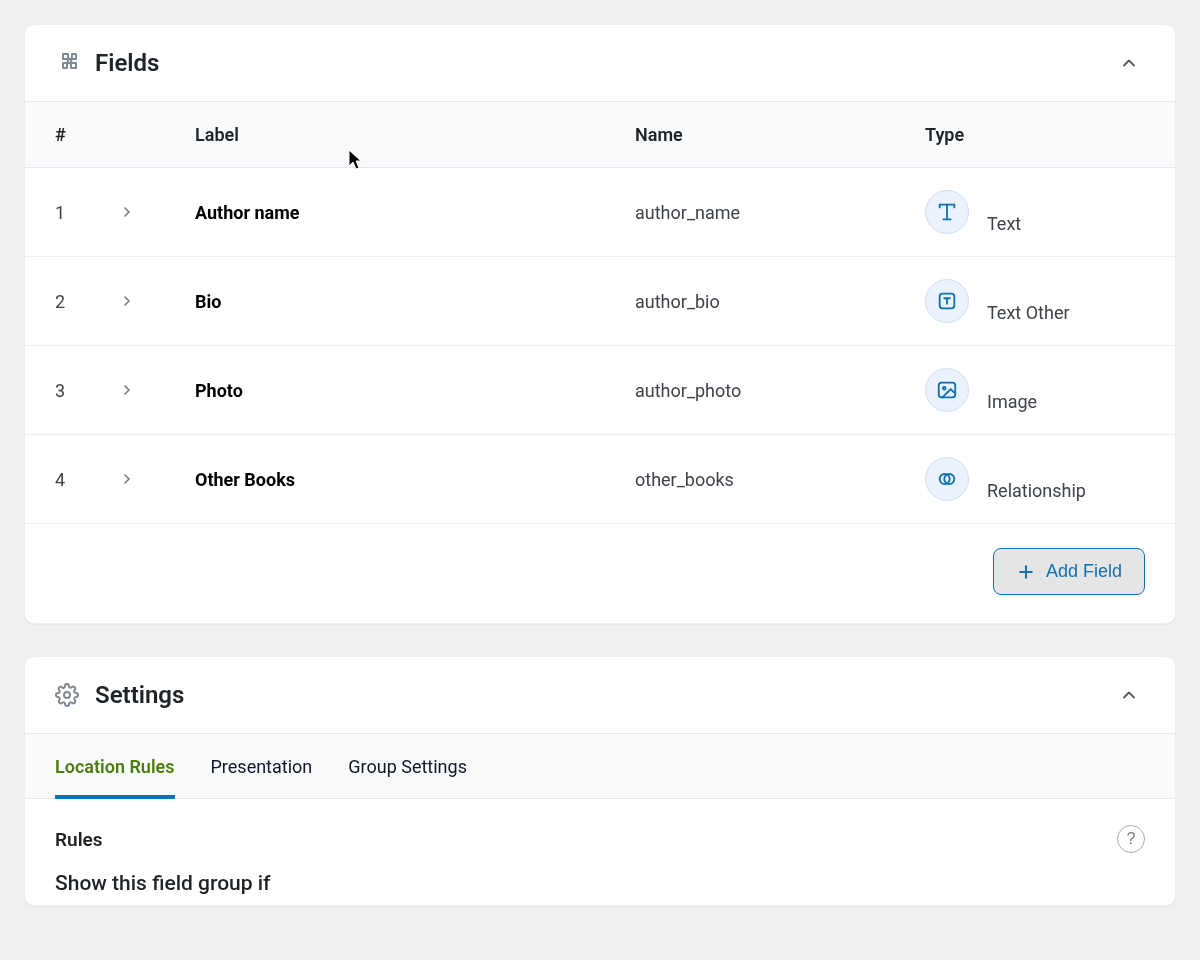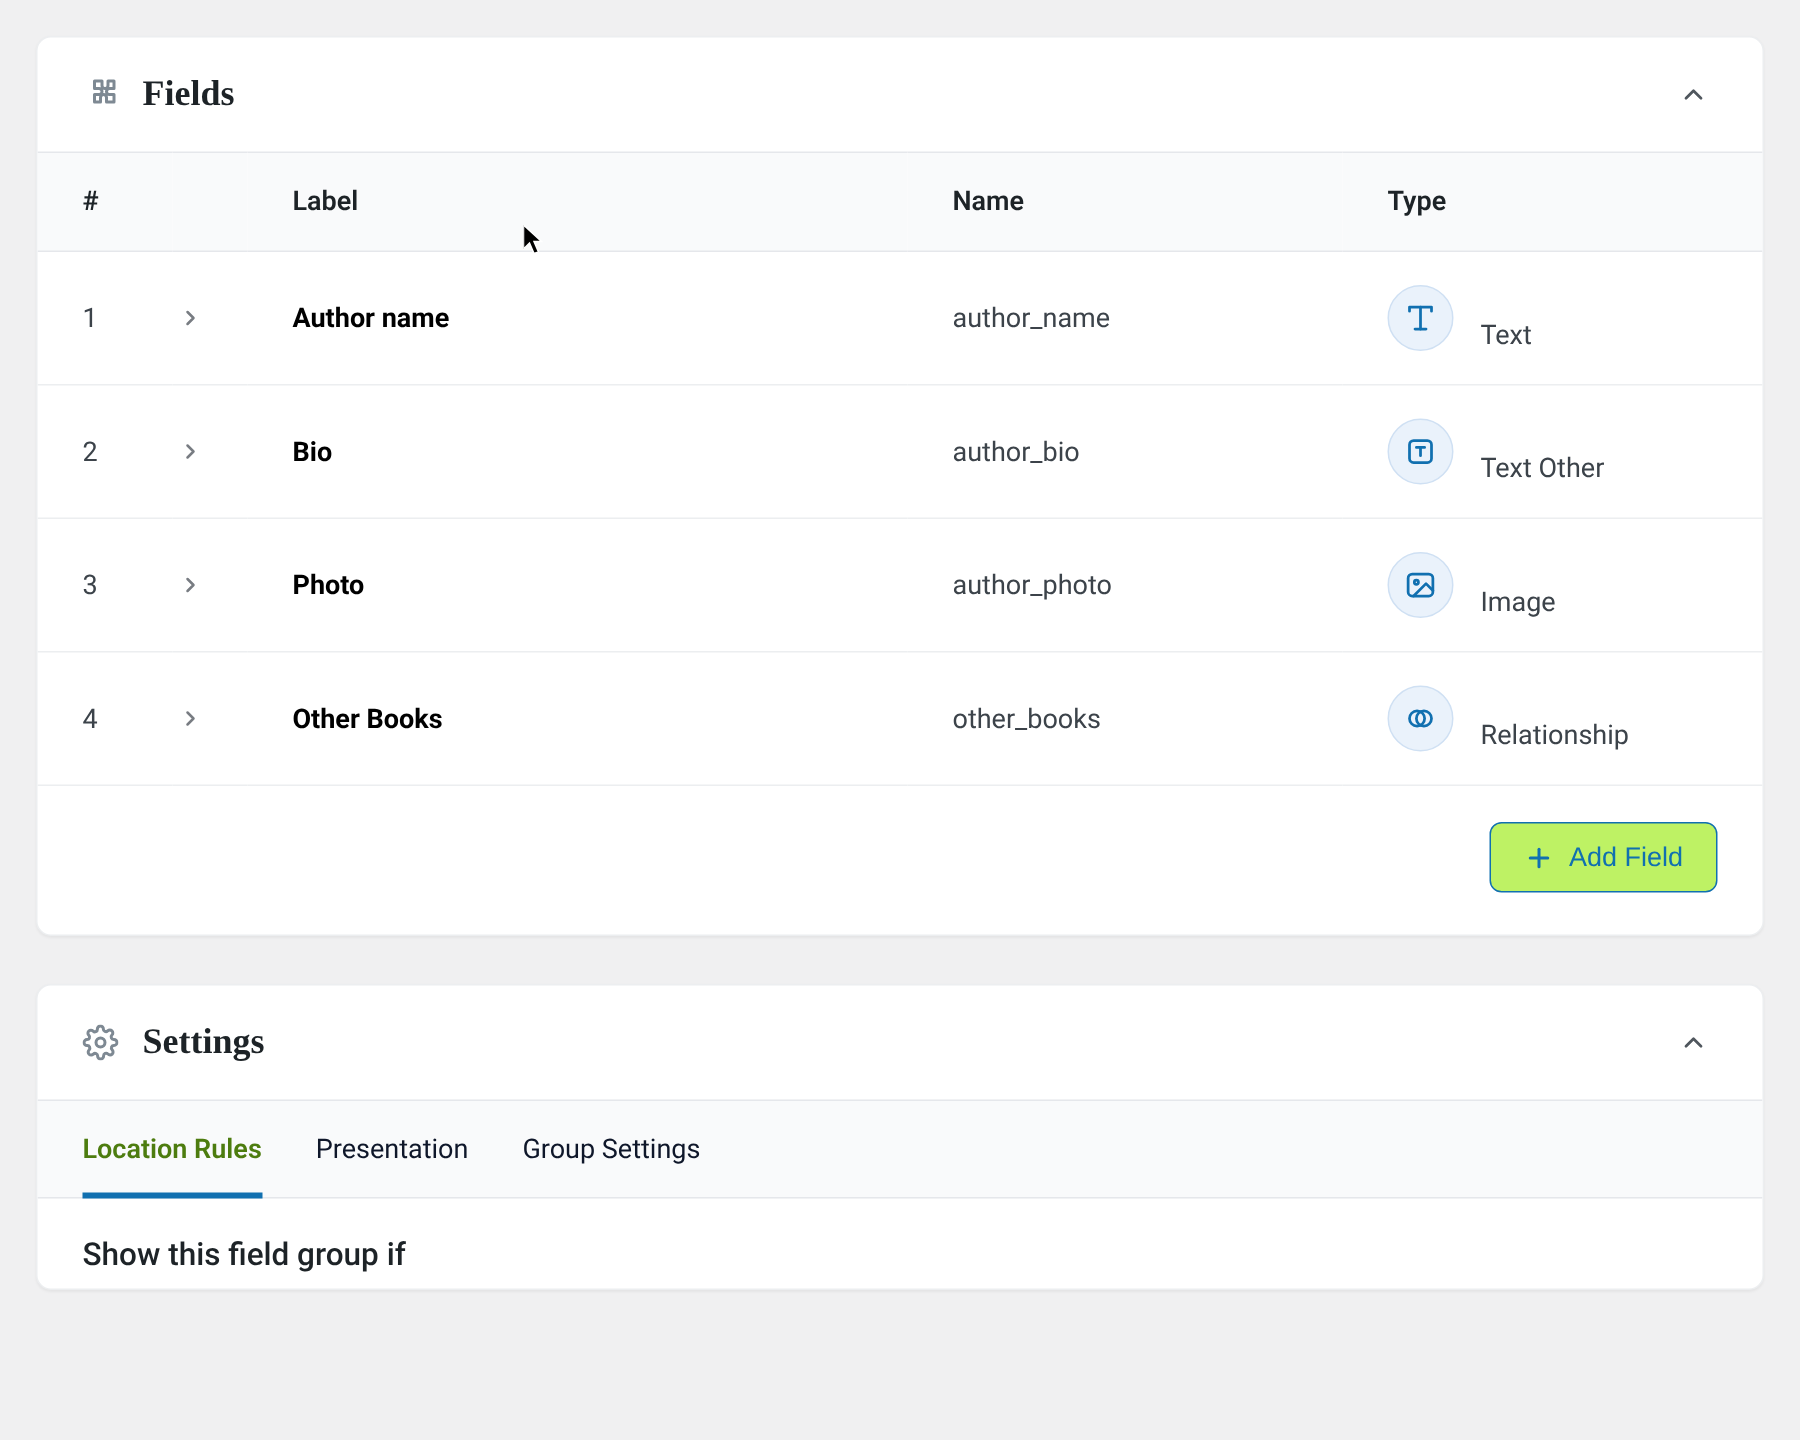--- a/index.html
+++ b/index.html
@@ -17,21 +17,20 @@
     box-shadow: 0 1px 2px rgba(0,0,0,0.05);
     margin-bottom: 32px;
     overflow: hidden;
     border: 1px solid #eceef0;
   }
   .panel-header {
     display: flex;
     align-items: center;
     justify-content: space-between;
     padding: 22px 30px;
-    font-family: Liberation Serif, serif;
   }
   .panel-title-wrap {
     display: flex;
     align-items: center;
     gap: 16px;
   }
   .panel-title {
     font-size: 24px;
     font-weight: 600;
     color: #1d2327;
@@ -95,21 +94,21 @@
     border: 1px solid #cfe0f3;
     display:flex; align-items:center; justify-content:center;
     color: #1170b0;
   }
   .panel-footer {
     padding: 24px 30px 28px;
     display:flex; justify-content:flex-end;
   }
   .add-field-btn {
     display:flex; align-items:center; gap:10px;
-    background:#bef264;
+    background:#e5e5e5;
     border:1px solid #1170b0;
     color:#1170b0;
     font-size:18px;
     font-weight:500;
     padding:12px 22px;
     border-radius:8px;
     cursor:pointer;
     text-align:right;
   }
 
@@ -320,20 +319,26 @@
     </button>
   </div>
 
   <div class="tabs-bar">
     <div class="tab active">Location Rules</div>
     <div class="tab">Presentation</div>
     <div class="tab">Group Settings</div>
   </div>
 
   <div class="settings-body">
+    <div class="rules-head">
+      <div class="rules-title">Rules</div>
+      <button class="help-btn">
+        <span>?</span>
+      </button>
+    </div>
     <div class="rules-desc">Show this field group if</div>
   </div>
 
 </div>
 
 <div class="cursor" style="left:349px; top:150px;">
   <svg width="16" height="22" viewBox="0 0 16 22">
       <path d="M0 0 L0 16 L4 12 L7 19 L10 18 L7 11 L12 11 Z" fill="#000" stroke="#fff" stroke-width="1"></path>
     </svg>
 </div>

